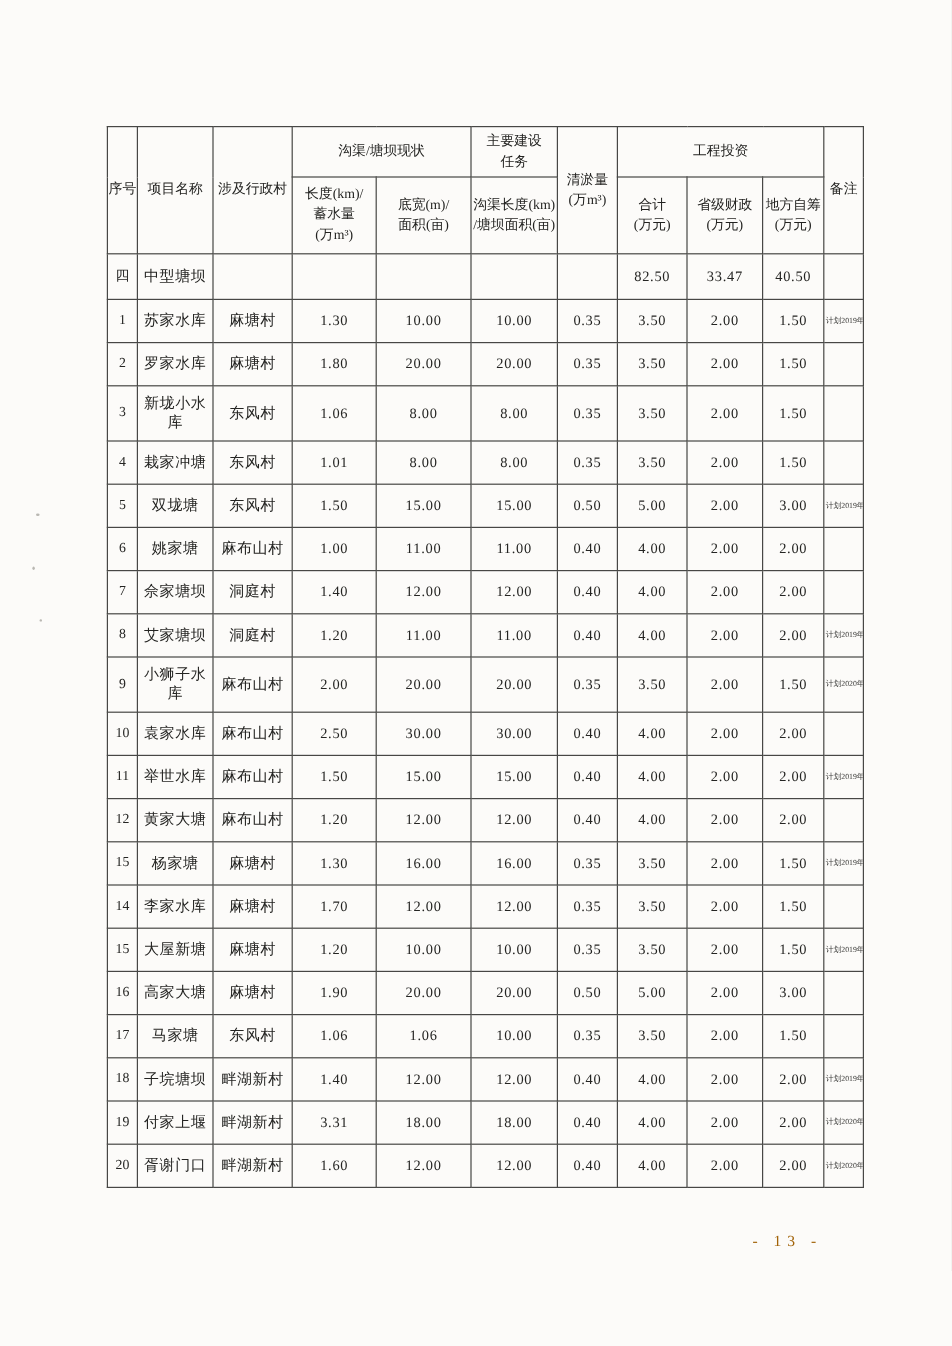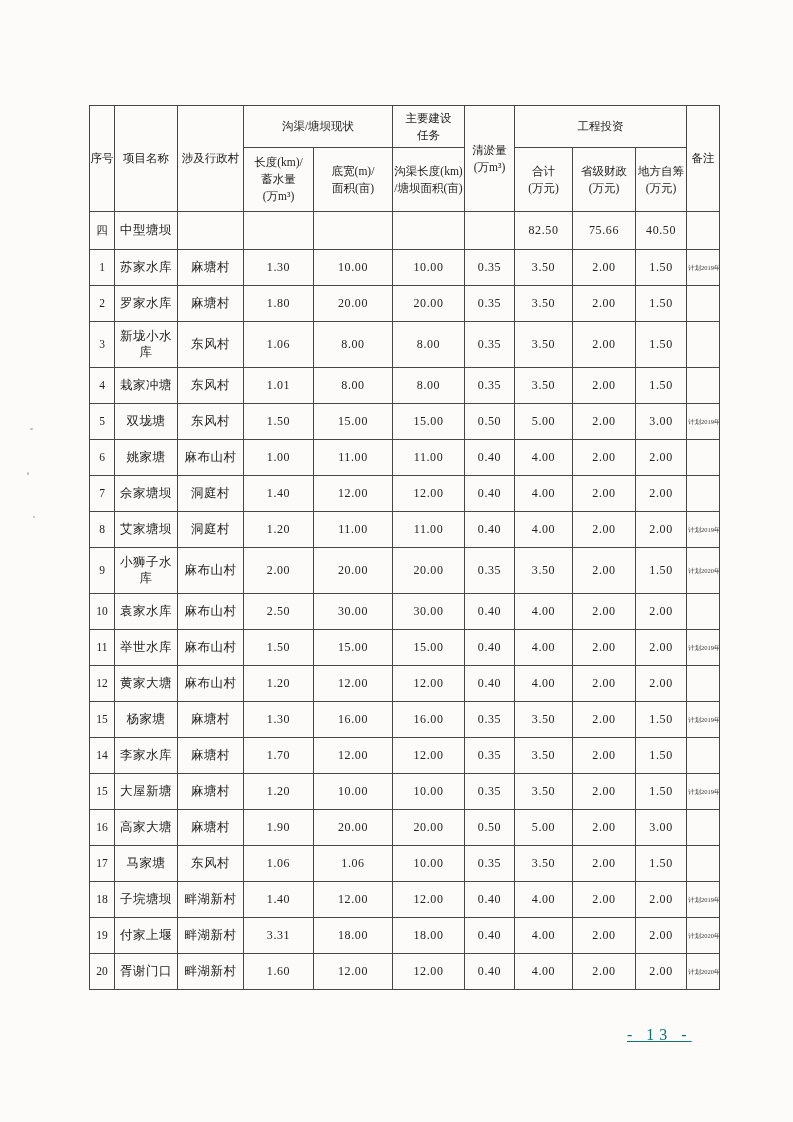--- a/index.html
+++ b/index.html
@@ -60,25 +60,24 @@
     letter-spacing: 0;
     white-space: nowrap;
     text-align: left;
     padding-left: 1px;
     color: #3a3a38;
   }
   .page-number {
     position: absolute;
     left: 627px;
     top: 1026px;
-    font-size: 16px;
+    font-size: 13px;
     letter-spacing: 5px;
-    color: #0f766e;
+    color: #a16207;
     white-space: nowrap;
-    text-decoration: underline;
   }
   
   .speck { position: absolute; background: #b9b7b2; border-radius: 50%; }
   .speck.s1 { left: 30px; top: 428px; width: 3px; height: 2px; }
   .speck.s2 { left: 27px; top: 472px; width: 2px; height: 3px; }
   .speck.s3 { left: 33px; top: 516px; width: 2px; height: 2px; }
 </style>
 </head>
 <body>
 
@@ -134,21 +133,21 @@
     <tbody>
         <tr class="cat">
           <td class="col-seq">四</td>
           <td class="col-project">中型塘坝</td>
           <td class="col-village"></td>
           <td class="col-len"></td>
           <td class="col-width"></td>
           <td class="col-task"></td>
           <td class="col-dredge"></td>
           <td class="col-total">82.50</td>
-          <td class="col-prov">75.66</td>
+          <td class="col-prov">33.47</td>
           <td class="col-local">40.50</td>
           <td class="col-remark"></td>
         </tr>
         <tr>
           <td class="col-seq">1</td>
           <td class="col-project">苏家水库</td>
           <td class="col-village">麻塘村</td>
           <td class="col-len">1.30</td>
           <td class="col-width">10.00</td>
           <td class="col-task">10.00</td>

